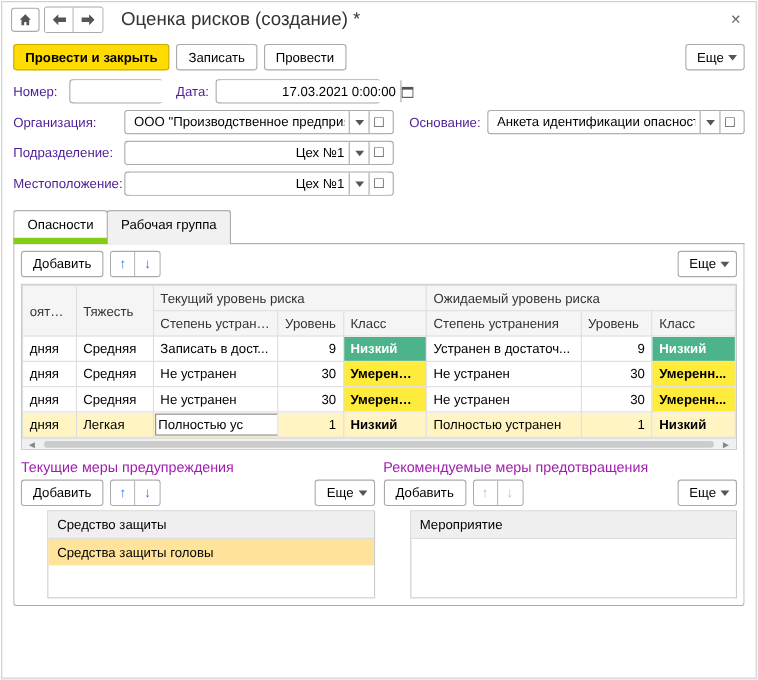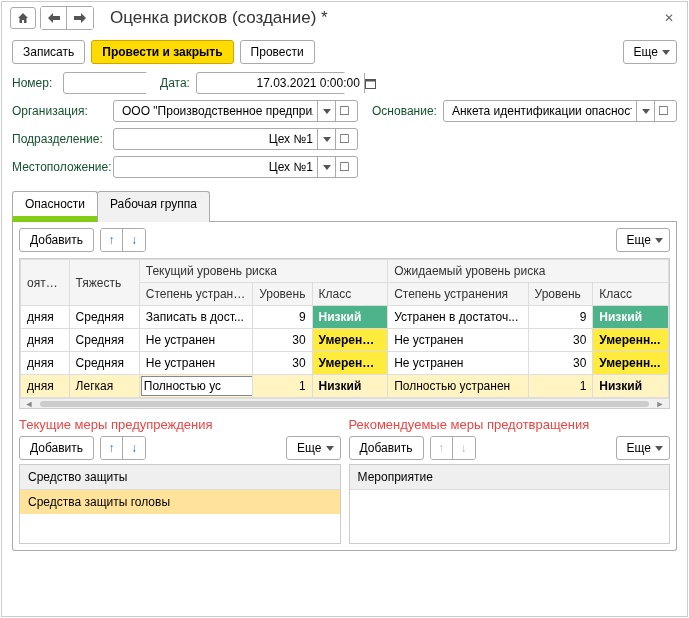--- a/index.html
+++ b/index.html
@@ -19,21 +19,21 @@
 .main-toolbar { display: flex; gap: 6px; padding: 6px 10px; }
 .btn { border: 1px solid #aaa; border-radius: 3px; padding: 4px 10px; background: #fff; cursor: pointer; }
 .btn-primary { background: #ffdb00; border-color: #c9a800; font-weight: bold; }
 .btn-more { padding: 4px 6px 4px 10px; }
 .spacer { flex: 1; }
 .caret-down { display:inline-block; margin-left:4px; width:0;height:0;border-left:4px solid transparent;border-right:4px solid transparent;border-top:5px solid #555;vertical-align:middle;}
 
 
 .form-area { padding: 2px 10px 6px 10px; }
 .form-row { display: flex; align-items: center; margin-bottom: 6px; gap: 6px; }
-.lbl { color: #14532d; }
+.lbl { color: #4c1d95; }
 .lbl1 { width: 95px; }
 .input { border: 1px solid #aaa; border-radius: 3px; height: 22px; padding: 0 4px; background: #fff; }
 .input-sel { display: flex; align-items: center; }
 .input-sel input { border: none; outline: none; height: 20px; flex: 1; padding: 0 4px; text-align: right; }
 .sel-btn { width: 18px; height: 20px; border: none; border-left: 1px solid #aaa; background: #fff; cursor: pointer; display:flex;align-items:center;justify-content:center; font-size:10px; color:#555;}
 .cal-btn { width: 20px; height:20px; border:none; border-left:1px solid #aaa; background:#fff; cursor:pointer; display:flex;align-items:center;justify-content:center;}
 
 
 .tabs-wrap { margin: 0 10px; }
 .tabs { display: flex; border-bottom: 1px solid #aaa; }
@@ -63,23 +63,23 @@
 tr.active-row td { background: #fff4c2; }
 tr.active-row td.num, tr.active-row td:nth-last-child(1), tr.active-row td:nth-last-child(2), tr.active-row td:nth-last-child(3){}
 .scroll-bar { height: 10px; background: #f0f0f0; border-top:1px solid #ddd; position:relative;}
 .scroll-thumb { position:absolute; left:20px; right:20px; top:2px; height:6px; background:#ccc; border-radius:3px;}
 .scroll-a { position:absolute; top:0; width:14px; height:10px; display:flex;align-items:center;justify-content:center;color:#888;font-size:9px;}
 .scroll-a.left{left:2px;} .scroll-a.right{right:2px;}
 
 
 .panels { display: flex; gap: 8px; margin-top: 8px; }
 .panel { flex: 1; display:flex; flex-direction:column;}
-.panel-title { color: #ef4444; font-size: 13px; margin-bottom: 4px; }
+.panel-title { color: #a21caf; font-size: 13px; margin-bottom: 4px; }
 .panel-toolbar { display: flex; gap: 6px; margin-bottom: 4px; align-items:center;}
-.list-box { border: 1px solid #ccc; flex:1; min-height:80px;}
+.list-box { border: 1px solid #ccc; flex:1; min-height:80px;margin-left:24px;}
 .list-header { background: #efefef; padding: 5px 8px; border-bottom: 1px solid #ddd; }
 .list-row { padding: 5px 8px; }
 .list-row.sel { background: #ffe39b; }
 
 
 .cell-edit { display:flex; align-items:center; height:100%;}
 .cell-edit input { border:1px solid #888; height:20px; flex:1; padding:0 2px;}
 
 svg { display:block; }
 </style>
@@ -106,22 +106,22 @@
           </svg>
       </div>
     </div>
     <div class="title">Оценка рисков (создание) *</div>
     <div class="close-btn">
       <span>✕</span>
     </div>
   </div>
 
   <div class="main-toolbar">
+    <button class="btn btn-primary">Провести и закрыть</button>
     <button class="btn">Записать</button>
-    <button class="btn btn-primary">Провести и закрыть</button>
     <button class="btn">Провести</button>
     <div class="spacer"></div>
     <button class="btn btn-more"><span>Еще</span><span class="caret-down"></span></button>
   </div>
 
   <div class="form-area">
     <div class="form-row">
       <span class="lbl" style="width:45px">Номер:</span>
       <div class="input input-sel" style="width:85px">
         <input value="" style="">

